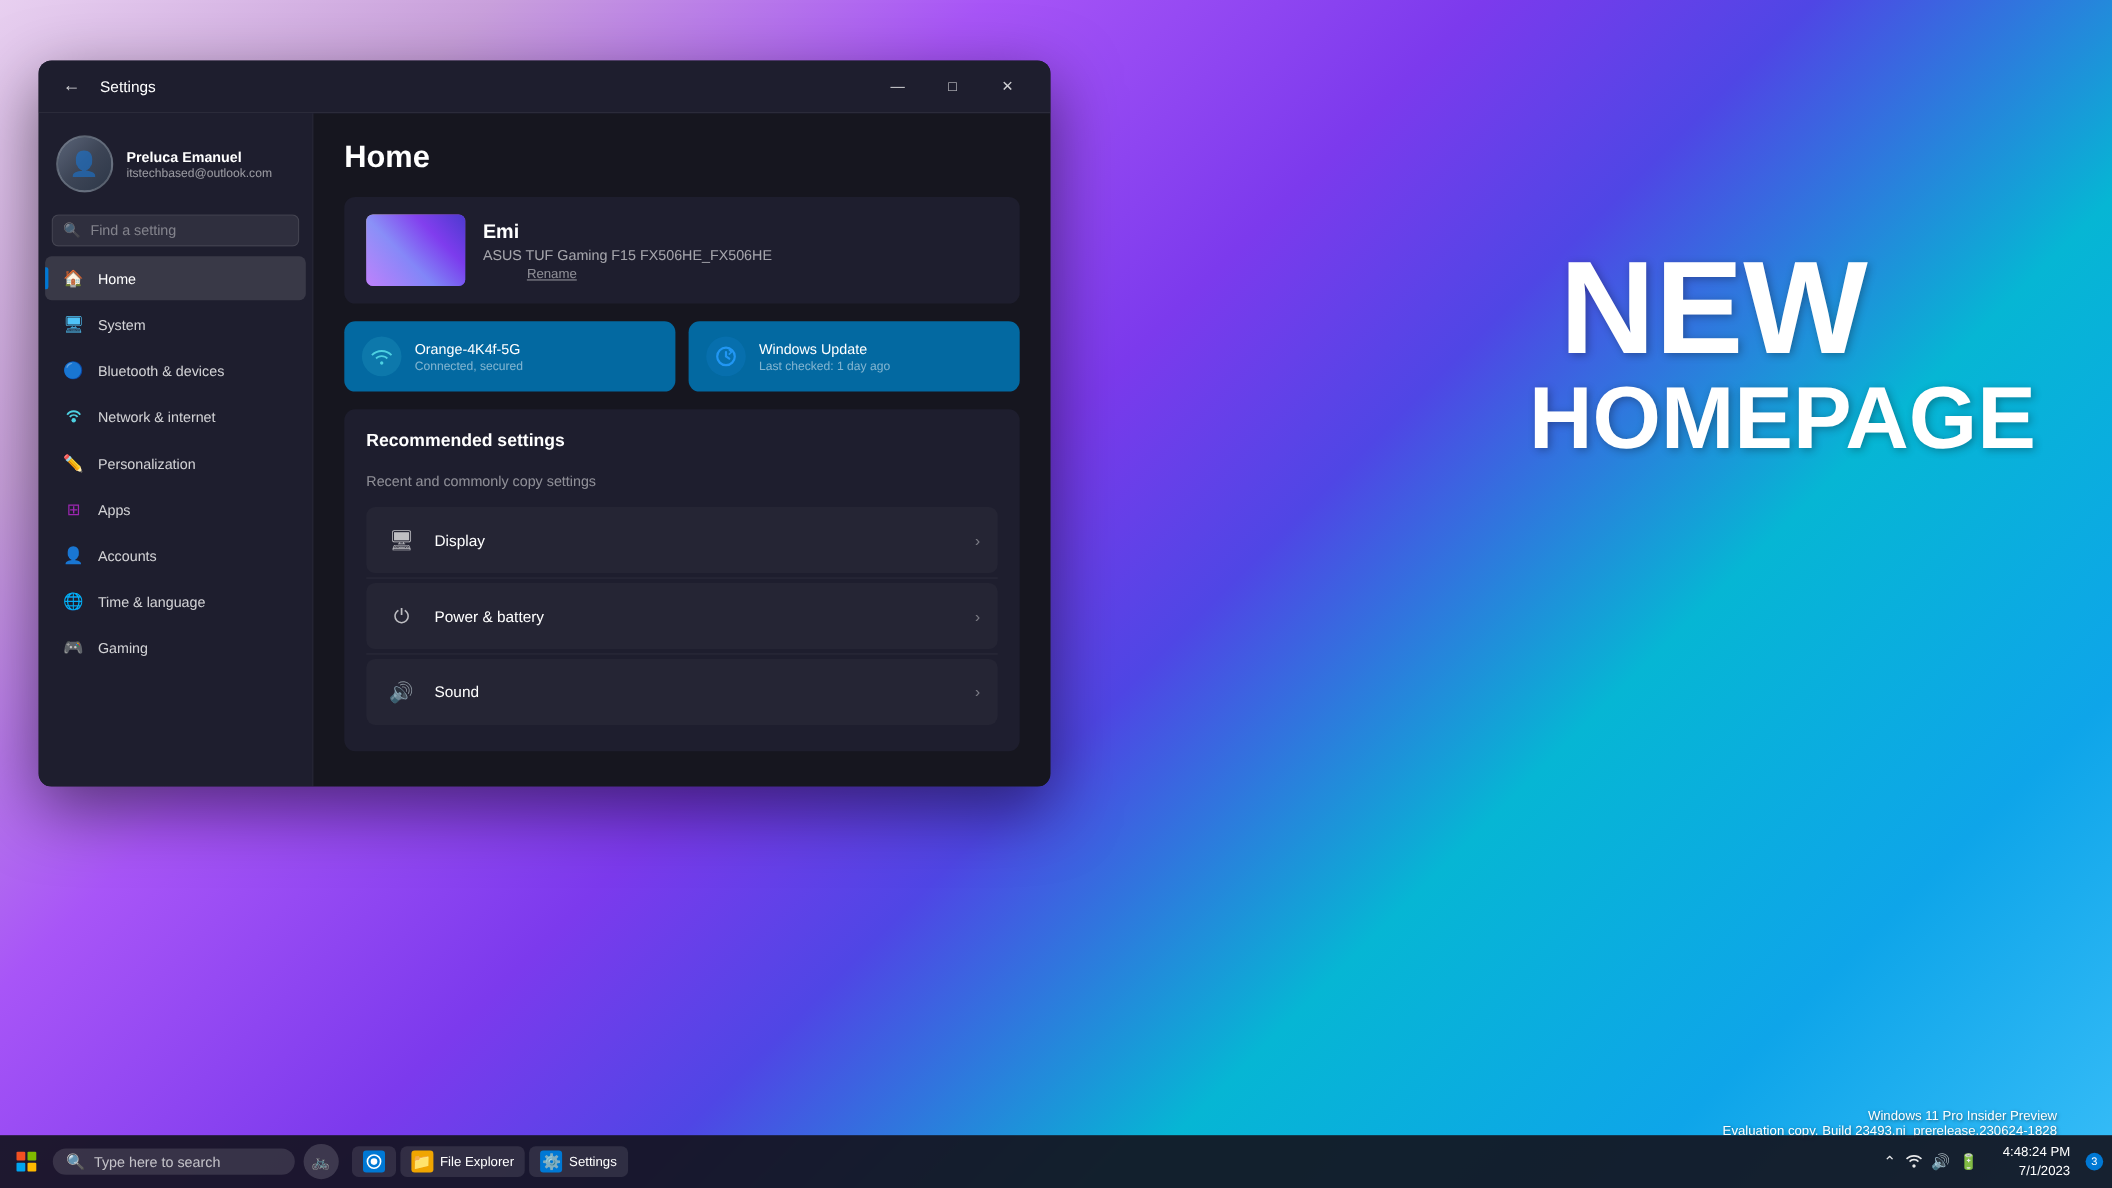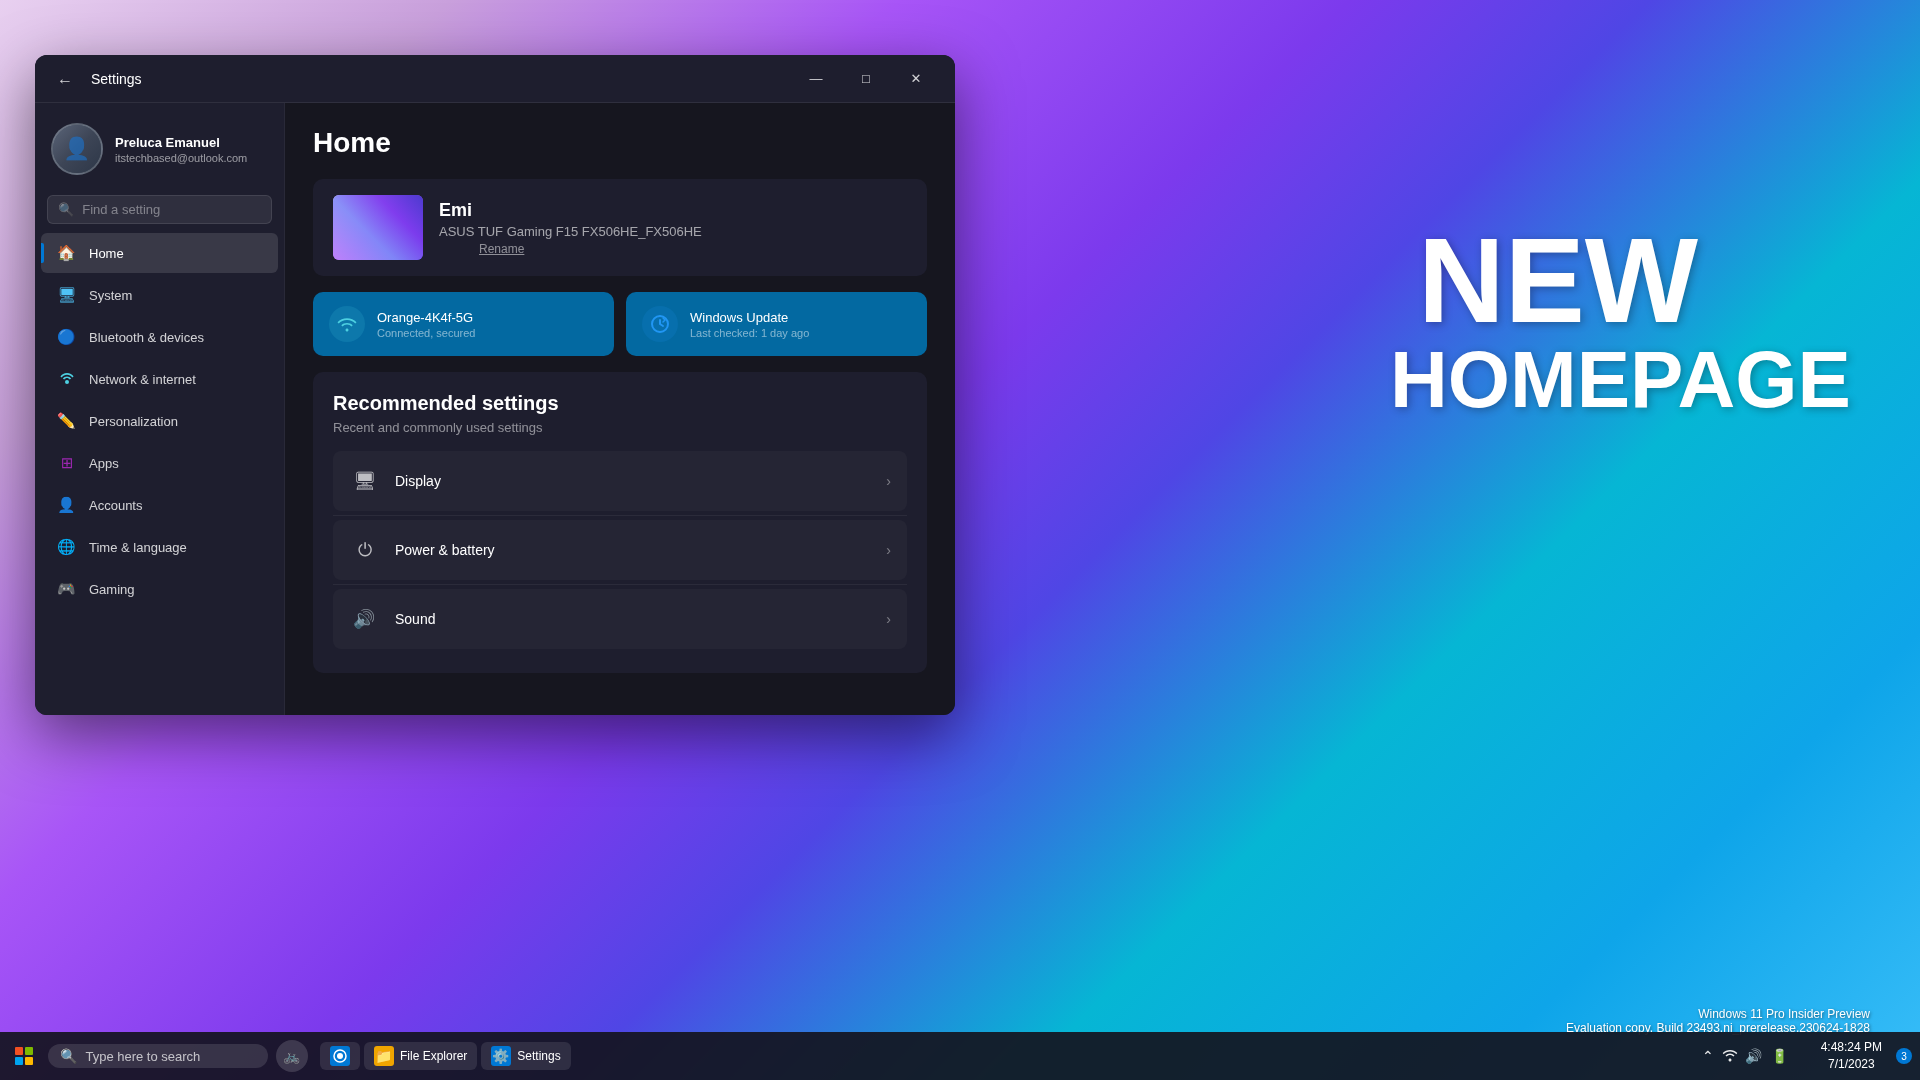--- a/index.html
+++ b/index.html
@@ -173,26 +173,25 @@
       padding: 0 8px;
     }
 
     .tray-icon {
       cursor: pointer;
       font-size: 14px;
       opacity: 0.9;
     }
 
     .tray-time {
-      text-align: center;
+      text-align: right;
       font-size: 12px;
       line-height: 1.4;
       cursor: pointer;
       padding: 0 8px;
-      margin-left: 10px;
     }
 
     .tray-badge {
       background: #0078d4;
       color: white;
       border-radius: 50%;
       width: 16px;
       height: 16px;
       font-size: 10px;
       display: flex;
@@ -503,23 +502,23 @@
     
     .recommended-section {
       background: #1e1e2e;
       border-radius: 10px;
       padding: 20px;
       margin-bottom: 4px;
     }
 
     .recommended-title {
       color: white;
-      font-size: 20px;
+      font-size: 16px;
       font-weight: 600;
-      margin-bottom: 5px;
+      margin-bottom: 20px;
     }
 
     .recommended-sub {
       color: rgba(255,255,255,0.5);
       font-size: 13px;
       margin-bottom: 16px;
     }
 
     
     .setting-item {
@@ -697,21 +696,21 @@
           </div>
           <div>
             <div class="status-info-title">Windows Update</div>
             <div class="status-info-sub">Last checked: 1 day ago</div>
           </div>
         </div>
       </div>
 
       <div class="recommended-section">
         <div class="recommended-title">Recommended settings</div>
-        <div class="recommended-sub">Recent and commonly used settings</div>
+        <div class="recommended-sub">Recent and commonly copy settings</div>
 
         <div class="setting-item">
           <div class="setting-item-icon">🖥</div>
           <span class="setting-item-label">Display</span>
           <span class="setting-item-chevron">›</span>
         </div>
 
         <div class="setting-divider"></div>
 
         <div class="setting-item">

